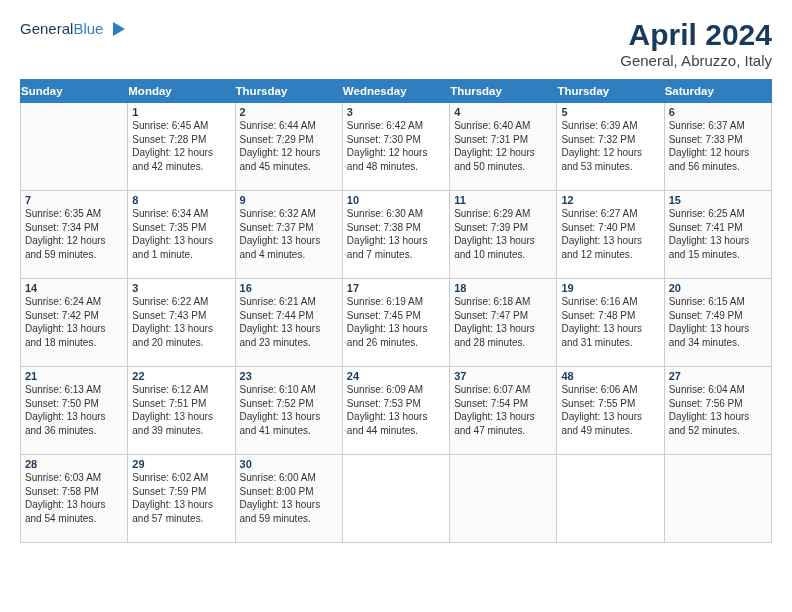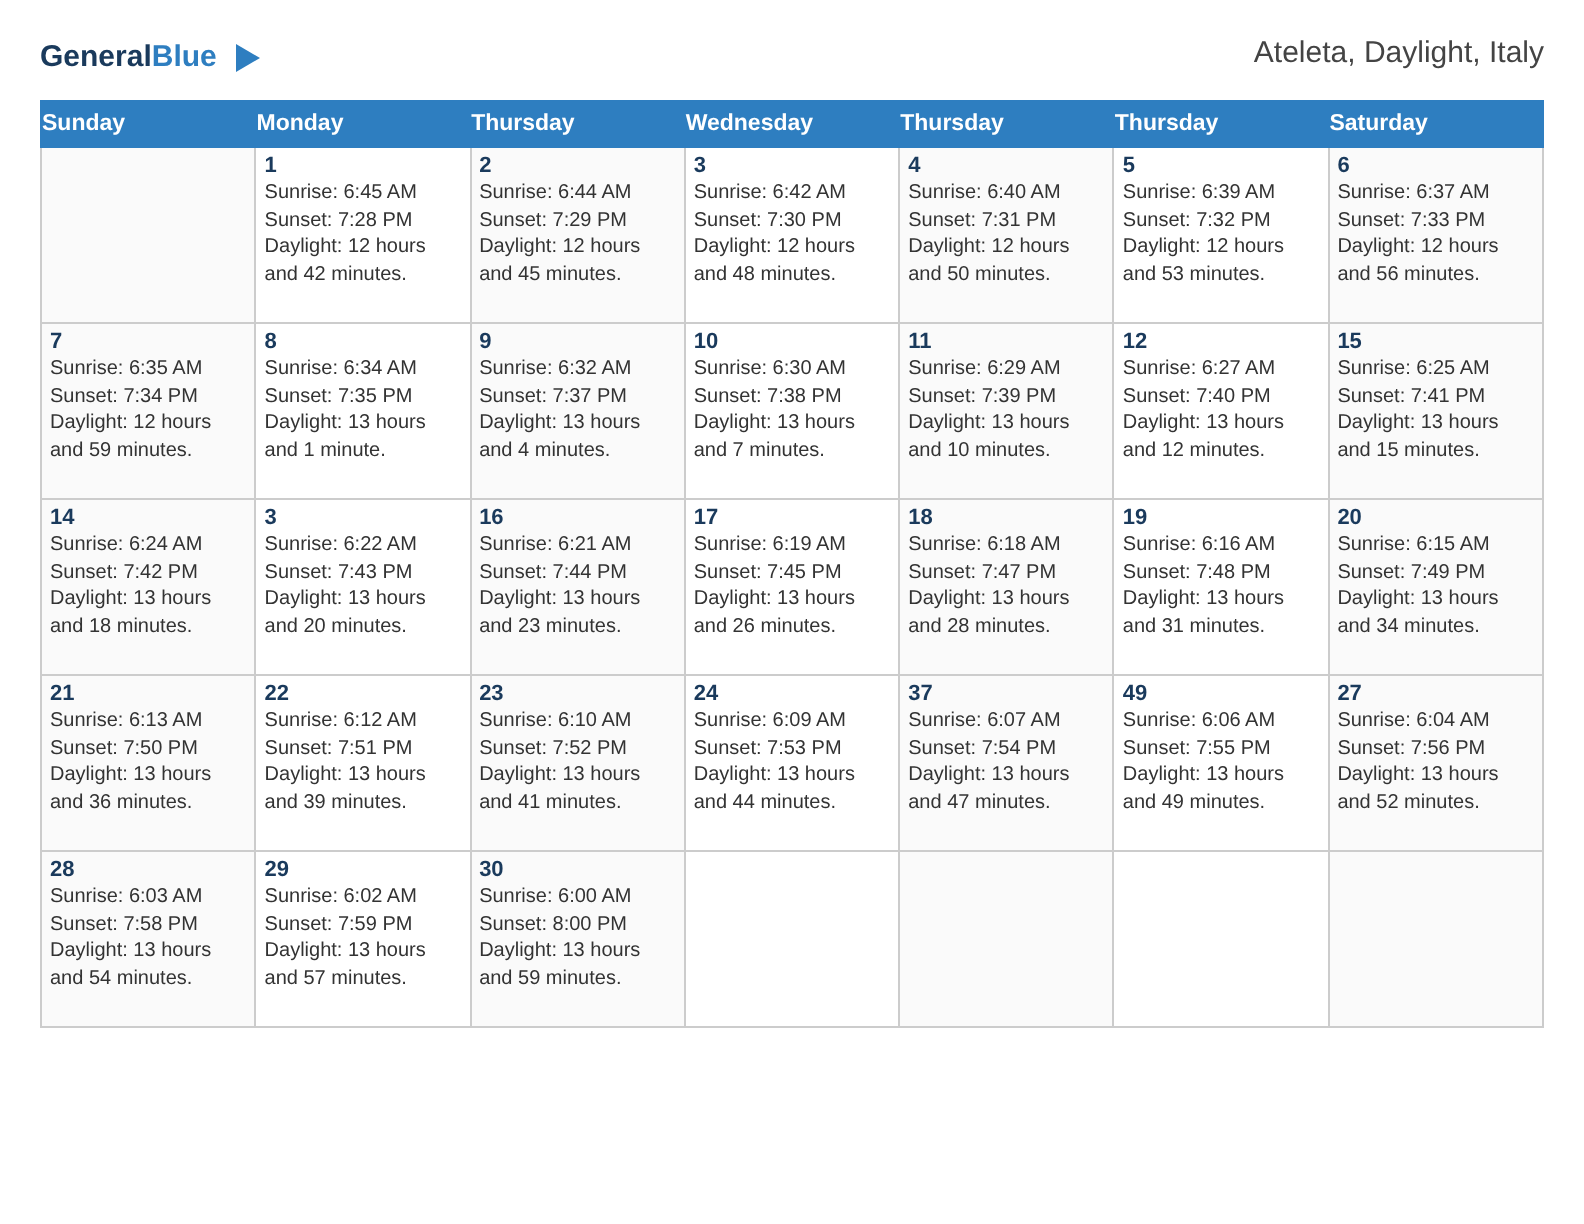--- a/index.html
+++ b/index.html
@@ -22,21 +22,21 @@
       align-items: flex-start;
       margin-bottom: 10px;
     }
     .logo {
       display: flex;
       align-items: center;
       gap: 0px;
     }
     .logo-text {
       font-size: 15px;
-      font-weight: bold;
+      font-weight: normal;
       color: #1a3a5c;
       line-height: 1.15;
     }
     .logo-text span {
       color: #2e7ec0;
     }
     .logo-icon {
       width: 22px;
       height: 22px;
       margin-left: 2px;
@@ -107,21 +107,22 @@
       <div>
         <div style="display:flex;align-items:center;">
           <span class="logo-text">General<span>Blue</span></span>
           <svg class="logo-icon" viewBox="0 0 22 22">
             <polygon points="8,4 20,11 8,18" fill="#2e7ec0"></polygon>
           </svg>
         </div>
       </div>
     </div>
     <div class="title-block">
-      <div class="subtitle">Ateleta, Daylight, Italy</div>
+      <div class="main-title">April 2024</div>
+      <div class="subtitle">General, Abruzzo, Italy</div>
     </div>
   </div>
 
   <table>
     <thead>
       <tr>
       <th>Sunday</th>
           <th>Monday</th>
           <th>Thursday</th>
           <th>Wednesday</th>
@@ -233,21 +234,21 @@
           </td>
           <td>
             <span class="day-num">24</span>
             <div class="day-info">Sunrise: 6:09 AM<br>Sunset: 7:53 PM<br>Daylight: 13 hours and 44 minutes.</div>
           </td>
           <td>
             <span class="day-num">37</span>
             <div class="day-info">Sunrise: 6:07 AM<br>Sunset: 7:54 PM<br>Daylight: 13 hours and 47 minutes.</div>
           </td>
           <td>
-            <span class="day-num">49</span>
+            <span class="day-num">48</span>
             <div class="day-info">Sunrise: 6:06 AM<br>Sunset: 7:55 PM<br>Daylight: 13 hours and 49 minutes.</div>
           </td>
           <td>
             <span class="day-num">27</span>
             <div class="day-info">Sunrise: 6:04 AM<br>Sunset: 7:56 PM<br>Daylight: 13 hours and 52 minutes.</div>
           </td>
         </tr>
         <tr class="week-row">
           <td>
             <span class="day-num">28</span>

